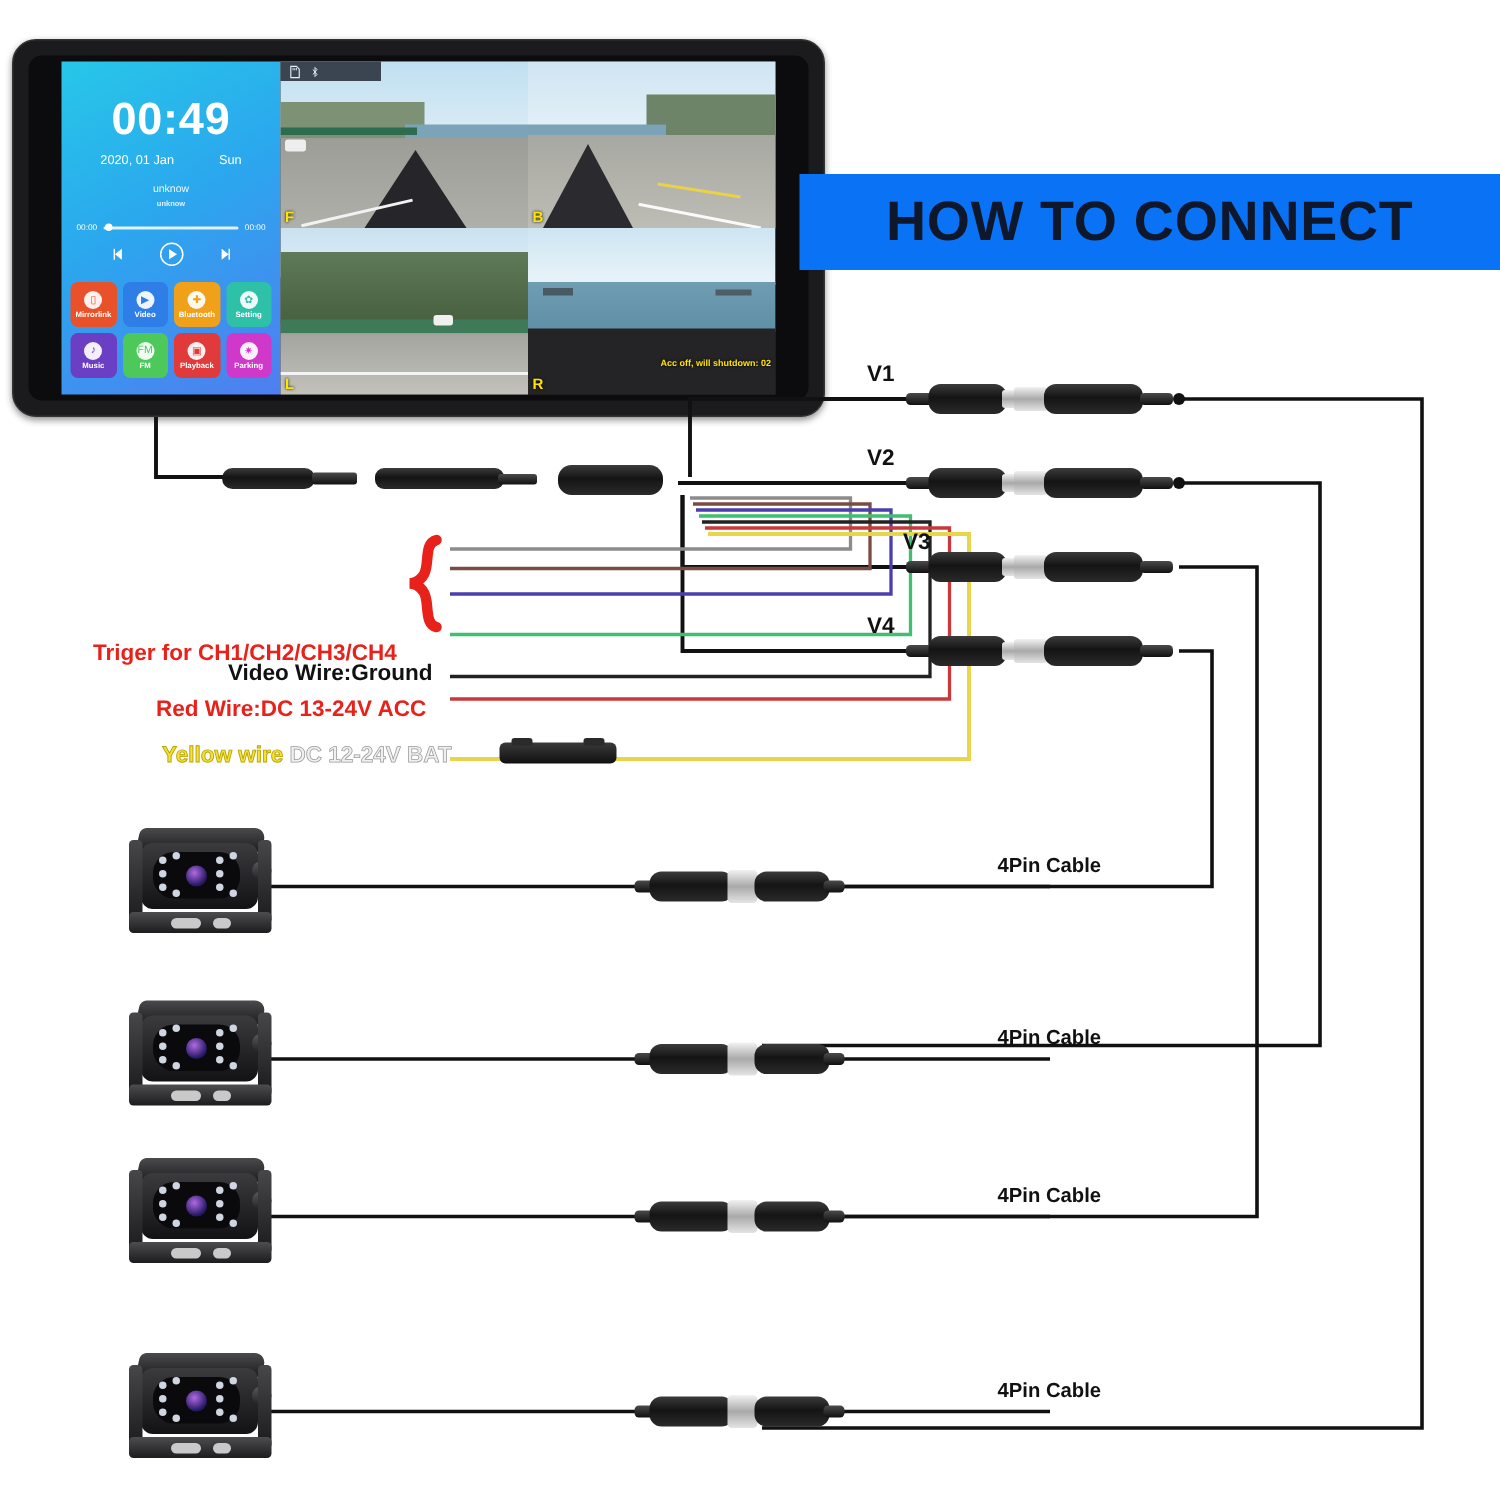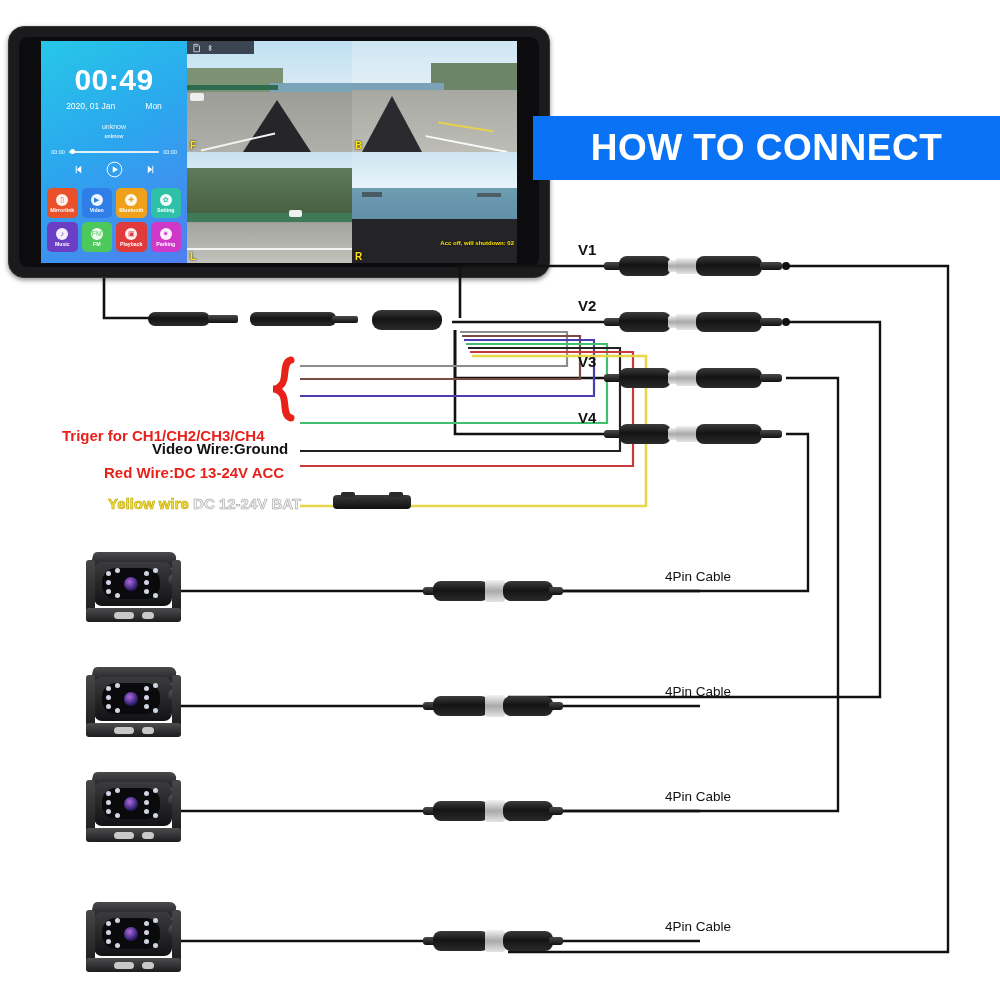--- a/index.html
+++ b/index.html
@@ -54,25 +54,25 @@
   .sky{position:absolute;left:0;right:0;top:0;height:42%;
        background:linear-gradient(#bfe0f2,#dcecf5);}
   .hill{position:absolute;top:22%;height:24%;background:#6f8468;}
   .sea{position:absolute;left:0;right:0;top:40%;height:22%;background:#6d93a8;}
   .road{position:absolute;left:0;right:0;bottom:0;height:58%;background:#9a9a96;}
   .barrier{position:absolute;height:5%;background:#3f6b52;}
 
   
   #banner{left:533px;top:116px;width:467px;height:64px;background:#0a72f5;
      display:flex;align-items:center;justify-content:center;}
-  #banner .txt{color:#ffffff;font-size:37px;font-weight:700;letter-spacing:.5px;}
+  #banner .txt{color:#0f172a;font-size:37px;font-weight:700;letter-spacing:.5px;}
 
   
   .vlabel{font-size:15px;font-weight:700;color:#111;}
-  .pinlabel{font-size:13.5px;color:#111;}
+  .pinlabel{font-size:13.5px;color:#111;font-weight:bold;}
   .wlabel{font-size:15px;font-weight:700;white-space:nowrap;}
   .red{color:#e8211a;}
   .blk{color:#111;}
   .yel{color:#f5e03c;margin-left:48px;-webkit-text-stroke:.6px #b9a400;}
   .yel .sub{color:#f0f0f0;-webkit-text-stroke:.5px #9a9a9a;}
 
   
   .conn{position:absolute;}
   .barrel{position:absolute;background:#1a1a1a;border-radius:3px;
      background:linear-gradient(#3b3b3b,#141414 45%,#2a2a2a);}
@@ -88,21 +88,21 @@
 <div id="stage">
 
   <div class="abs" id="monitor">
     <div id="monitor-inner">
       <div id="screen">
 
         <div id="media-pane">
           <div class="clock">00:49</div>
           <div class="cdate">
             <span>2020, 01 Jan</span>
-            <span>Mon</span>
+            <span>Sun</span>
           </div>
           <div class="track">unknow</div>
           <div class="track2">unknow</div>
           <div class="seek">
             <span class="t">00:00</span>
             <span class="bar">
                 <span class="knob"></span>
               </span>
             <span class="t">00:00</span>
           </div>
@@ -299,21 +299,21 @@
           <div class="barrel" style="left:15px;top:1px;width:52px;height:20px;border-radius:8px;"></div>
           <div class="collar" style="left:64px;top:5px;width:18px;height:12px;"></div>
         </div>
         <div class="abs" style="left:676px;top:311px;width:110px;height:22px;">
           <div class="collar" style="left:0;top:3px;width:22px;height:16px;"></div>
           <div class="barrel" style="left:20px;top:1px;width:66px;height:20px;border-radius:8px;"></div>
           <div class="tip" style="left:84px;top:7px;width:22px;height:8px;border-radius:3px;"></div>
         </div>
       </div>
       <div>
-        <div class="abs vlabel" style="left:578px;top:353px;">V3</div>
+        <div class="abs vlabel" style="left:578px;top:353px;padding-left:24px;">V3</div>
         <div class="abs" style="left:604px;top:367px;width:84px;height:22px;">
           <div class="tip" style="left:0;top:7px;width:18px;height:8px;border-radius:3px;"></div>
           <div class="barrel" style="left:15px;top:1px;width:52px;height:20px;border-radius:8px;"></div>
           <div class="collar" style="left:64px;top:5px;width:18px;height:12px;"></div>
         </div>
         <div class="abs" style="left:676px;top:367px;width:110px;height:22px;">
           <div class="collar" style="left:0;top:3px;width:22px;height:16px;"></div>
           <div class="barrel" style="left:20px;top:1px;width:66px;height:20px;border-radius:8px;"></div>
           <div class="tip" style="left:84px;top:7px;width:22px;height:8px;border-radius:3px;"></div>
         </div>

